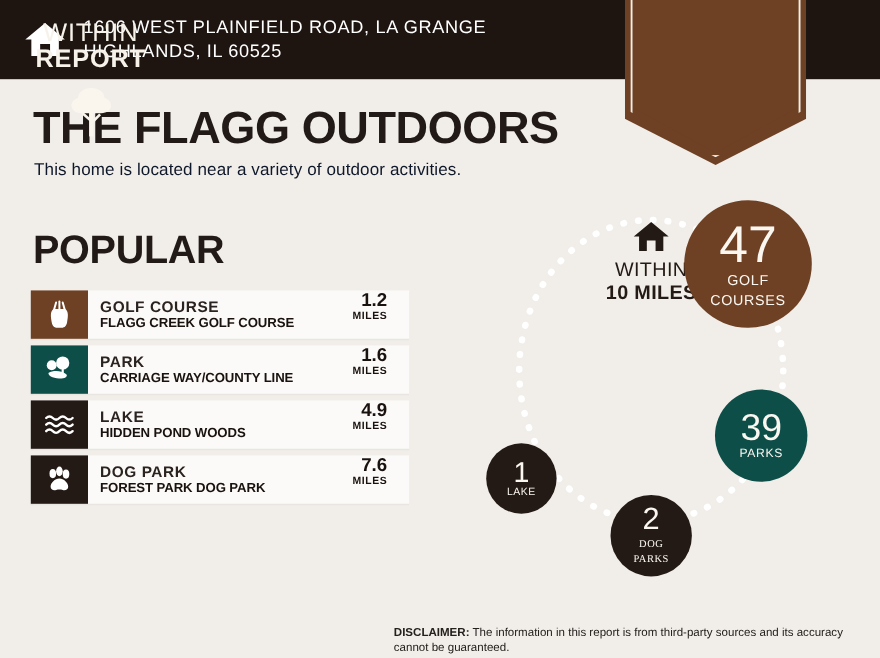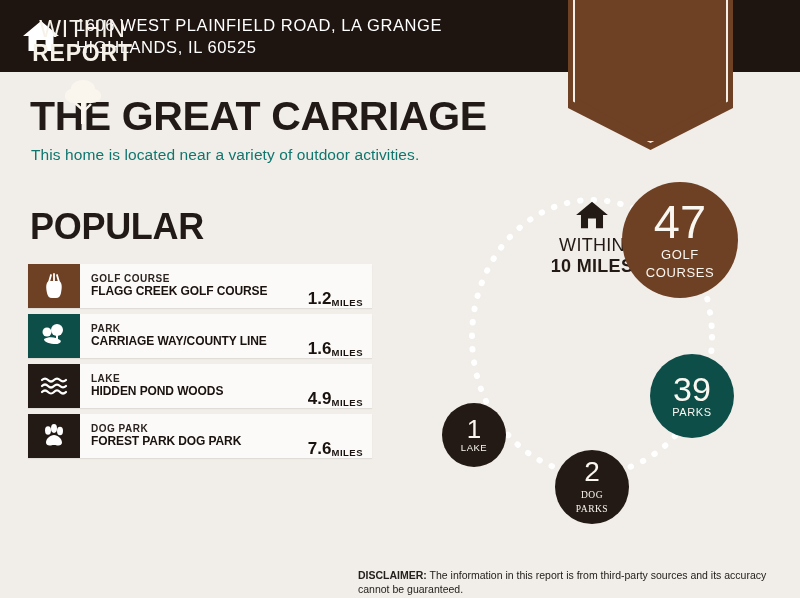--- a/index.html
+++ b/index.html
@@ -50,21 +50,21 @@
   .badge-tree{position:absolute;left:0;top:78px;width:165px;text-align:center;z-index:3;}
 
   
   .title{
     position:absolute;left:30px;top:96px;
     font-size:41px;font-weight:bold;color:#211A16;letter-spacing:-0.4px;
     margin:0;line-height:1;
   }
   .subtitle{
     position:absolute;left:31px;top:146px;
-    font-size:15.5px;color:#0f766e;letter-spacing:0.1px;margin:0;
+    font-size:15.5px;color:#0f172a;letter-spacing:0.1px;margin:0;
   }
   .popular{
     position:absolute;left:30px;top:209px;
     font-size:36px;font-weight:bold;color:#211A16;letter-spacing:-0.3px;
     margin:0;line-height:1;
   }
 
   
   .list{position:absolute;left:28px;top:264px;width:344px;}
   .row{
@@ -73,25 +73,25 @@
     box-shadow:0 1px 1px rgba(0,0,0,0.07);
   }
   .tile{
     flex:0 0 52px;width:52px;height:44px;
     display:flex;align-items:center;justify-content:center;
   }
   .tile.brown{background:#6E4024;}
   .tile.teal{background:#0E4E49;}
   .tile.dark{background:#241A15;}
   .row-mid{flex:1 1 auto;padding-left:11px;display:flex;flex-direction:column;justify-content:center;}
-  .cat{font-size:10px;font-weight:bold;color:#2B2320;letter-spacing:0.5px;line-height:1.15;}
+  .cat{font-size:14px;font-weight:bold;color:#2B2320;letter-spacing:0.5px;line-height:1.15;}
   .nm{font-size:12px;font-weight:bold;color:#19120F;letter-spacing:-0.1px;line-height:1.15;}
   .row-right{
-    flex:0 0 66px;padding-right:9px;
-    display:flex;flex-direction:row;align-items:flex-end;justify-content:flex-end;
+    flex:0 0 66px;padding-right:20px;
+    display:flex;flex-direction:column;align-items:flex-end;justify-content:flex-start;
   }
   .dist{font-size:17px;font-weight:bold;color:#19120F;line-height:1.05;}
   .miles{font-size:9.5px;font-weight:bold;color:#19120F;letter-spacing:0.5px;}
 
   
   .diagram{position:absolute;left:400px;top:160px;width:400px;height:390px;}
   .dots{position:absolute;left:0;top:0;}
   .circ{
     position:absolute;border-radius:50%;
     display:flex;flex-direction:column;align-items:center;justify-content:center;
@@ -149,21 +149,21 @@
     <span class="l2">REPORT</span>
   </div>
   <div class="badge-tree">
     <svg width="42" height="48" viewBox="0 0 42 48">
       <path fill="#FAF6EE" d="M21 2 C14 2 9 6 9 11 C5 12 3 15 3 18 C3 22 7 25 12 25 L30 25 C35 25 39 22 39 18 C39 15 37 12 33 11 C33 6 28 2 21 2 Z"></path>
       <rect x="19" y="22" width="4" height="24" fill="#FAF6EE"></rect>
       <path d="M21 32 L13 25 M21 34 L29 26" stroke="#FAF6EE" stroke-width="2.4" fill="none"></path>
     </svg>
   </div>
 
-  <h1 class="title">THE GREAT CARRIAGE</h1>
+  <h1 class="title">THE FLAGG OUTDOORS</h1>
   <p class="subtitle">This home is located near a variety of outdoor activities.</p>
   <h2 class="popular">POPULAR</h2>
 
   <div class="list">
 
     <div class="row">
       <div class="tile brown">
         <svg width="26" height="28" viewBox="0 0 26 28">
           <path d="M10 3 L8 10 M13 2 L13 10 M16 3 L18 10" stroke="#FFFFFF" stroke-width="1.8" fill="none" stroke-linecap="round"></path>
           <path fill="#FFFFFF" d="M8 9 C4.5 10.5 5 16 6 21 C6.6 24 8 26 11 26 L15 26 C18 26 19.4 24 20 21 C21 16 21.5 10.5 18 9 Z"></path>

